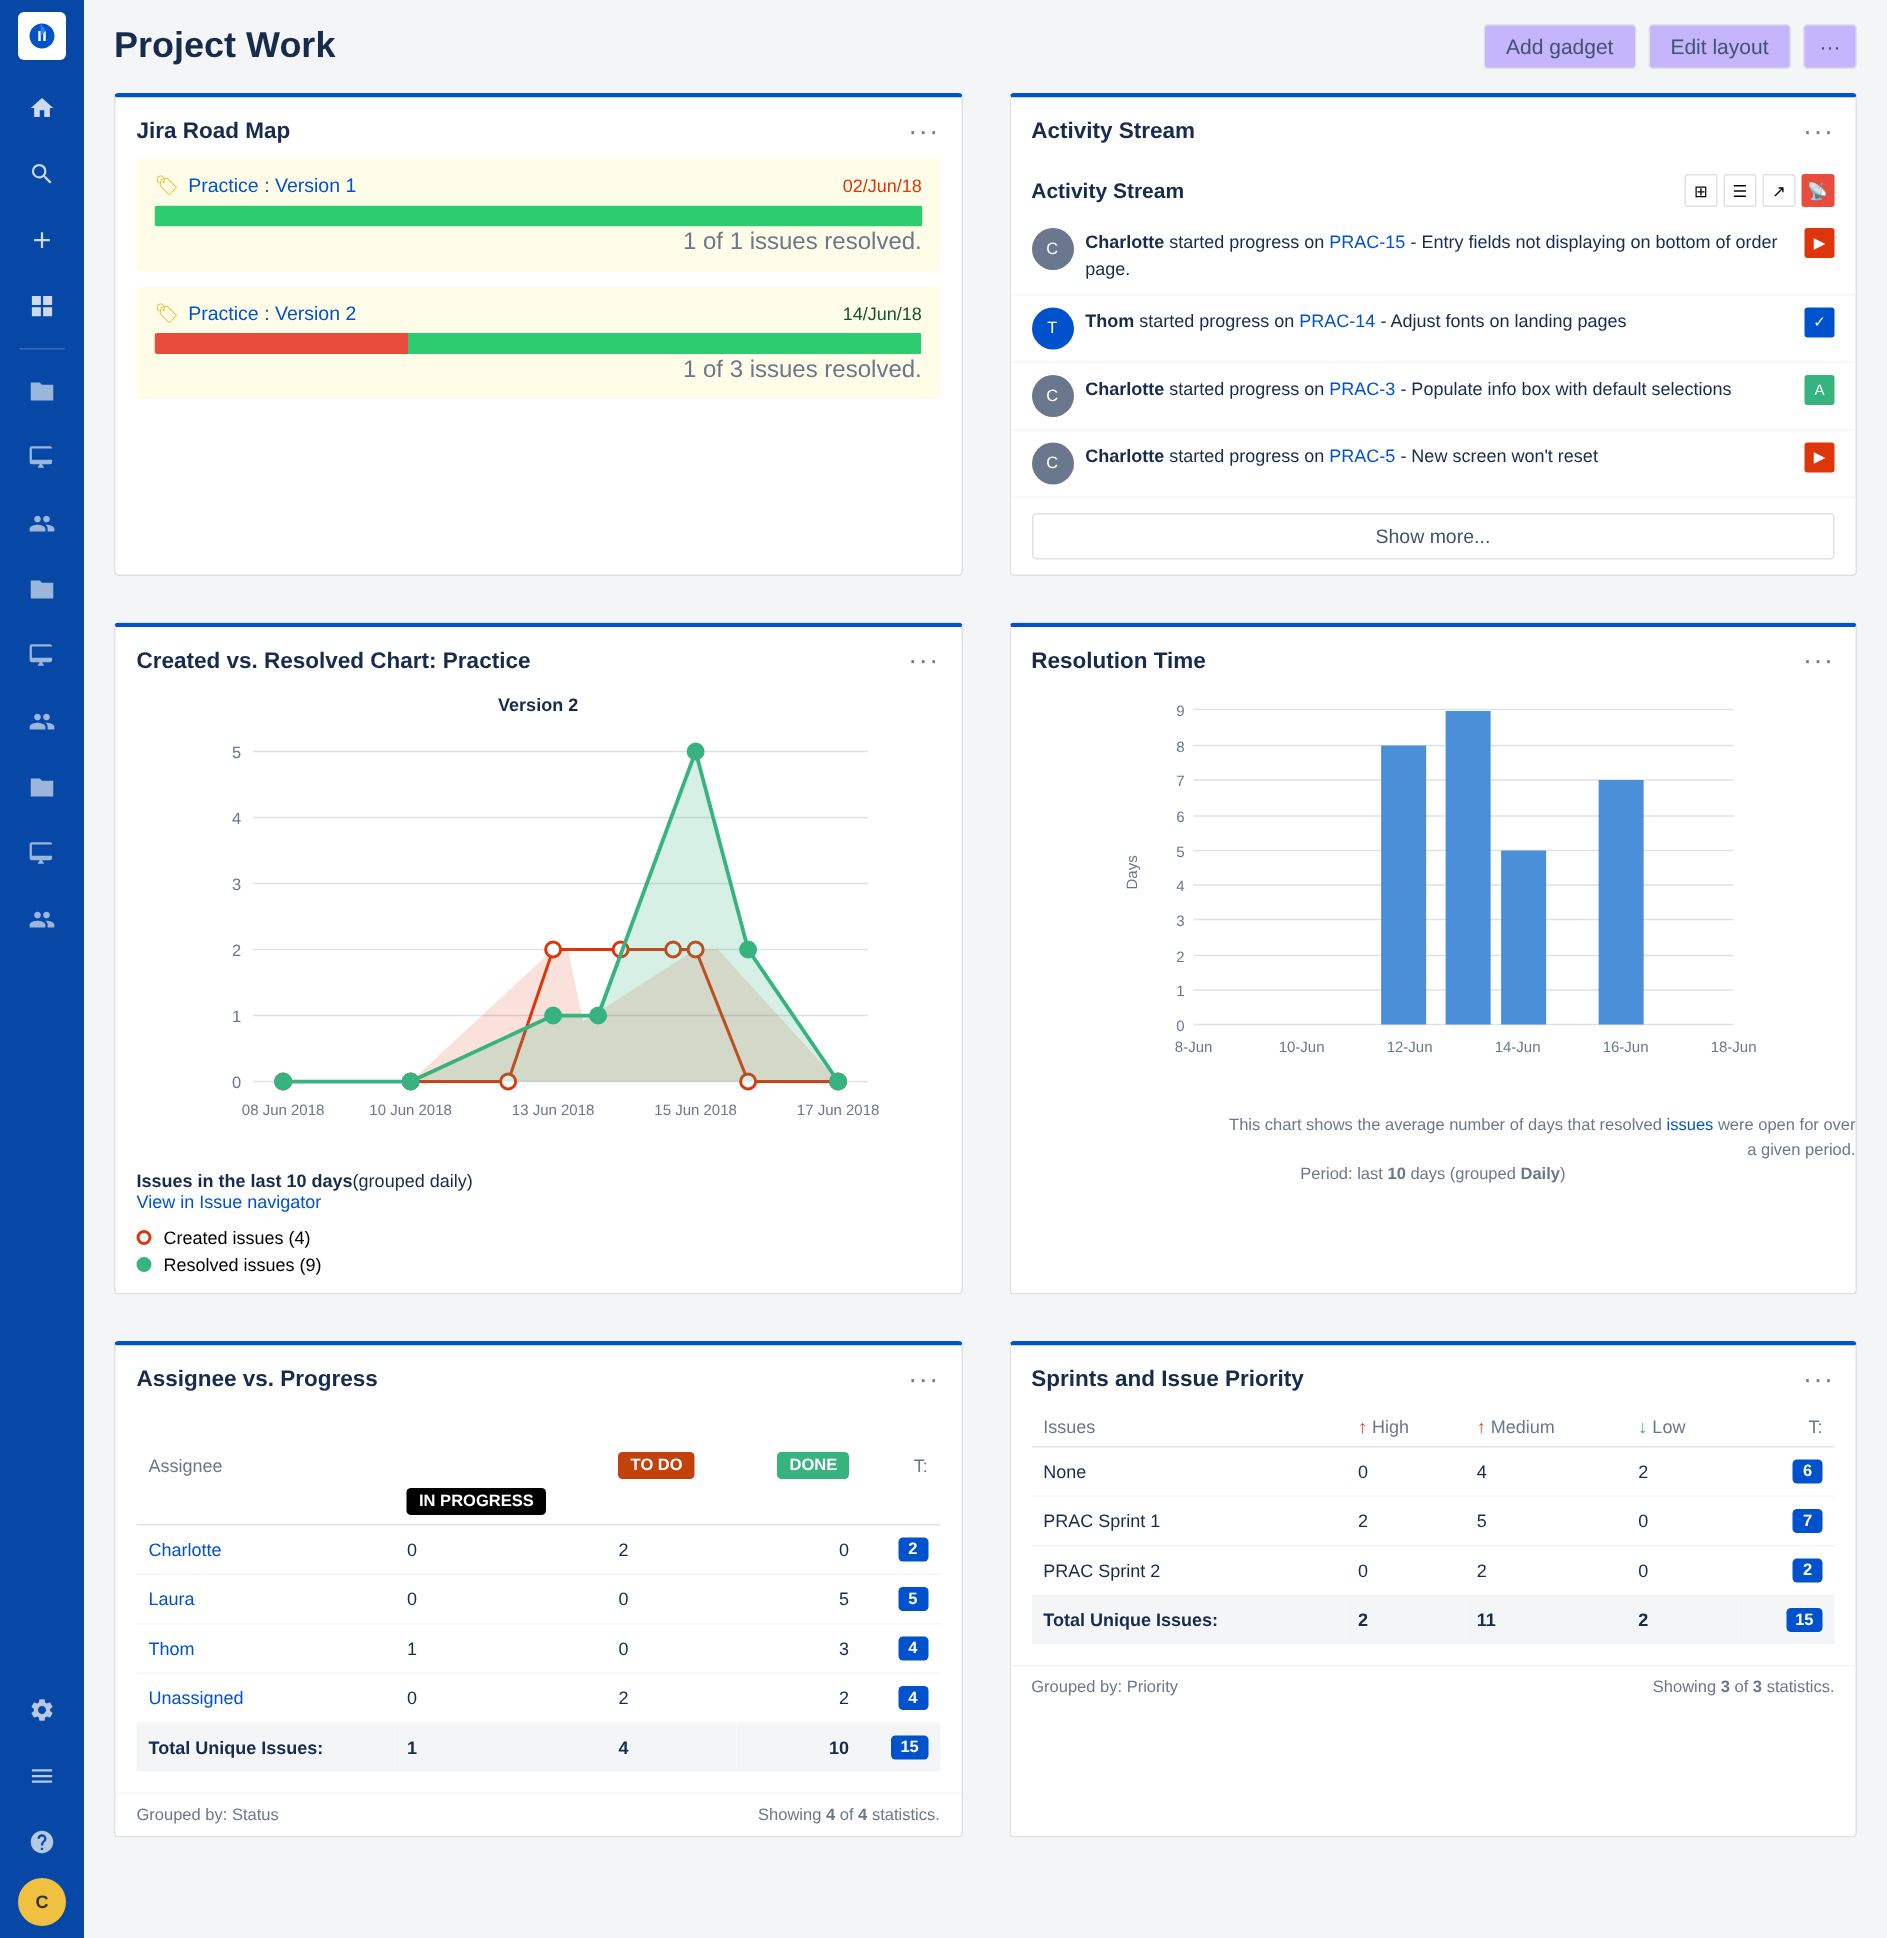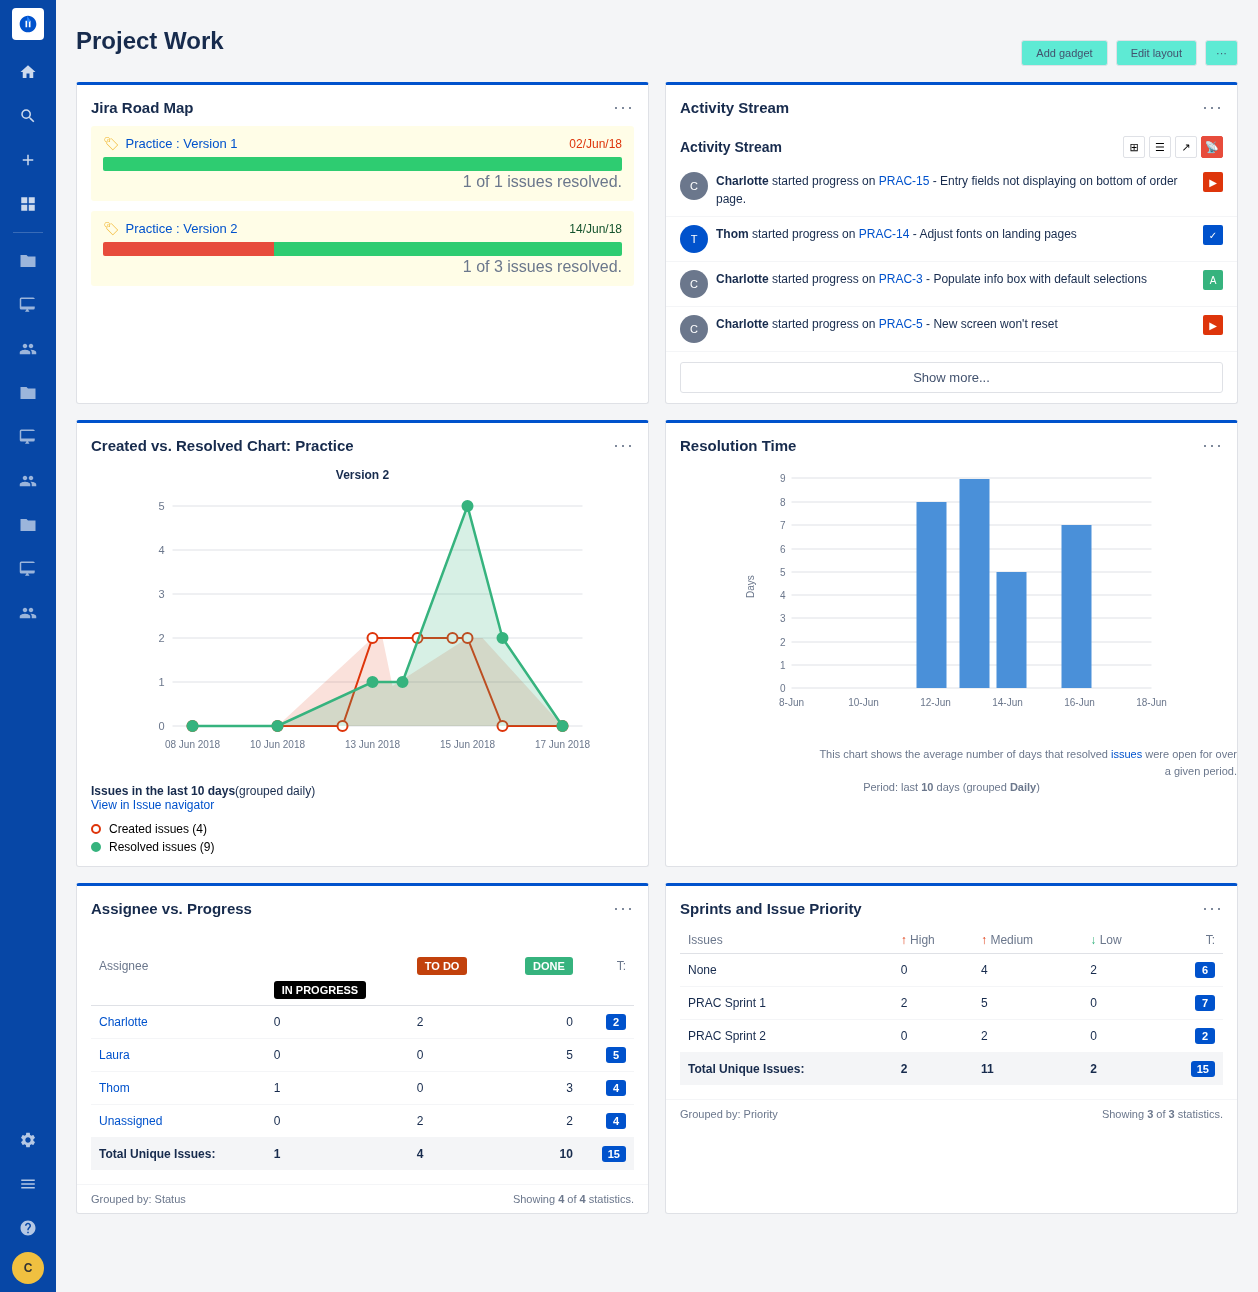--- a/index.html
+++ b/index.html
@@ -14,25 +14,25 @@
     .sidebar-bottom { margin-top: auto; display: flex; flex-direction: column; align-items: center; gap: 4px; }
     .sidebar-avatar { width: 32px; height: 32px; border-radius: 50%; background: #f0c040; display: flex; align-items: center; justify-content: center; font-size: 12px; font-weight: bold; color: #333; }
 
     
     .main { flex: 1; overflow-y: auto; padding: 16px 20px; }
 
     
     .page-header { display: flex; align-items: center; justify-content: space-between; margin-bottom: 16px; }
     .page-title { font-size: 24px; font-weight: 600; color: #172b4d; }
     .header-actions { display: flex; gap: 8px; }
-    .btn { padding: 6px 14px; border: 1px solid #dfe1e6; background: #5eead4; border-radius: 3px; font-size: 11px; cursor: pointer; color: #42526e; margin-top: 24px; }
+    .btn { padding: 6px 14px; border: 1px solid #dfe1e6; background: #c4b5fd; border-radius: 3px; font-size: 14px; cursor: pointer; color: #42526e; }
     .btn-dots { padding: 6px 10px; }
 
     
-    .dashboard-grid { display: grid; grid-template-columns: 1fr 1fr; gap: 16px; }
+    .dashboard-grid { display: grid; grid-template-columns: 1fr 1fr; gap: 31px; }
 
     
     .gadget { background: #fff; border-radius: 3px; border: 1px solid #dfe1e6; border-top: 3px solid #0052cc; overflow: hidden; }
     .gadget-header { display: flex; align-items: center; justify-content: space-between; padding: 12px 14px 8px; }
     .gadget-title { font-size: 15px; font-weight: 600; color: #172b4d; }
     .gadget-menu { color: #6b778c; font-size: 18px; cursor: pointer; letter-spacing: 1px; }
     .gadget-body { padding: 0 14px 14px; }
 
     
     .roadmap-item { background: #fffde7; border-radius: 3px; padding: 10px 12px; margin-bottom: 10px; }

